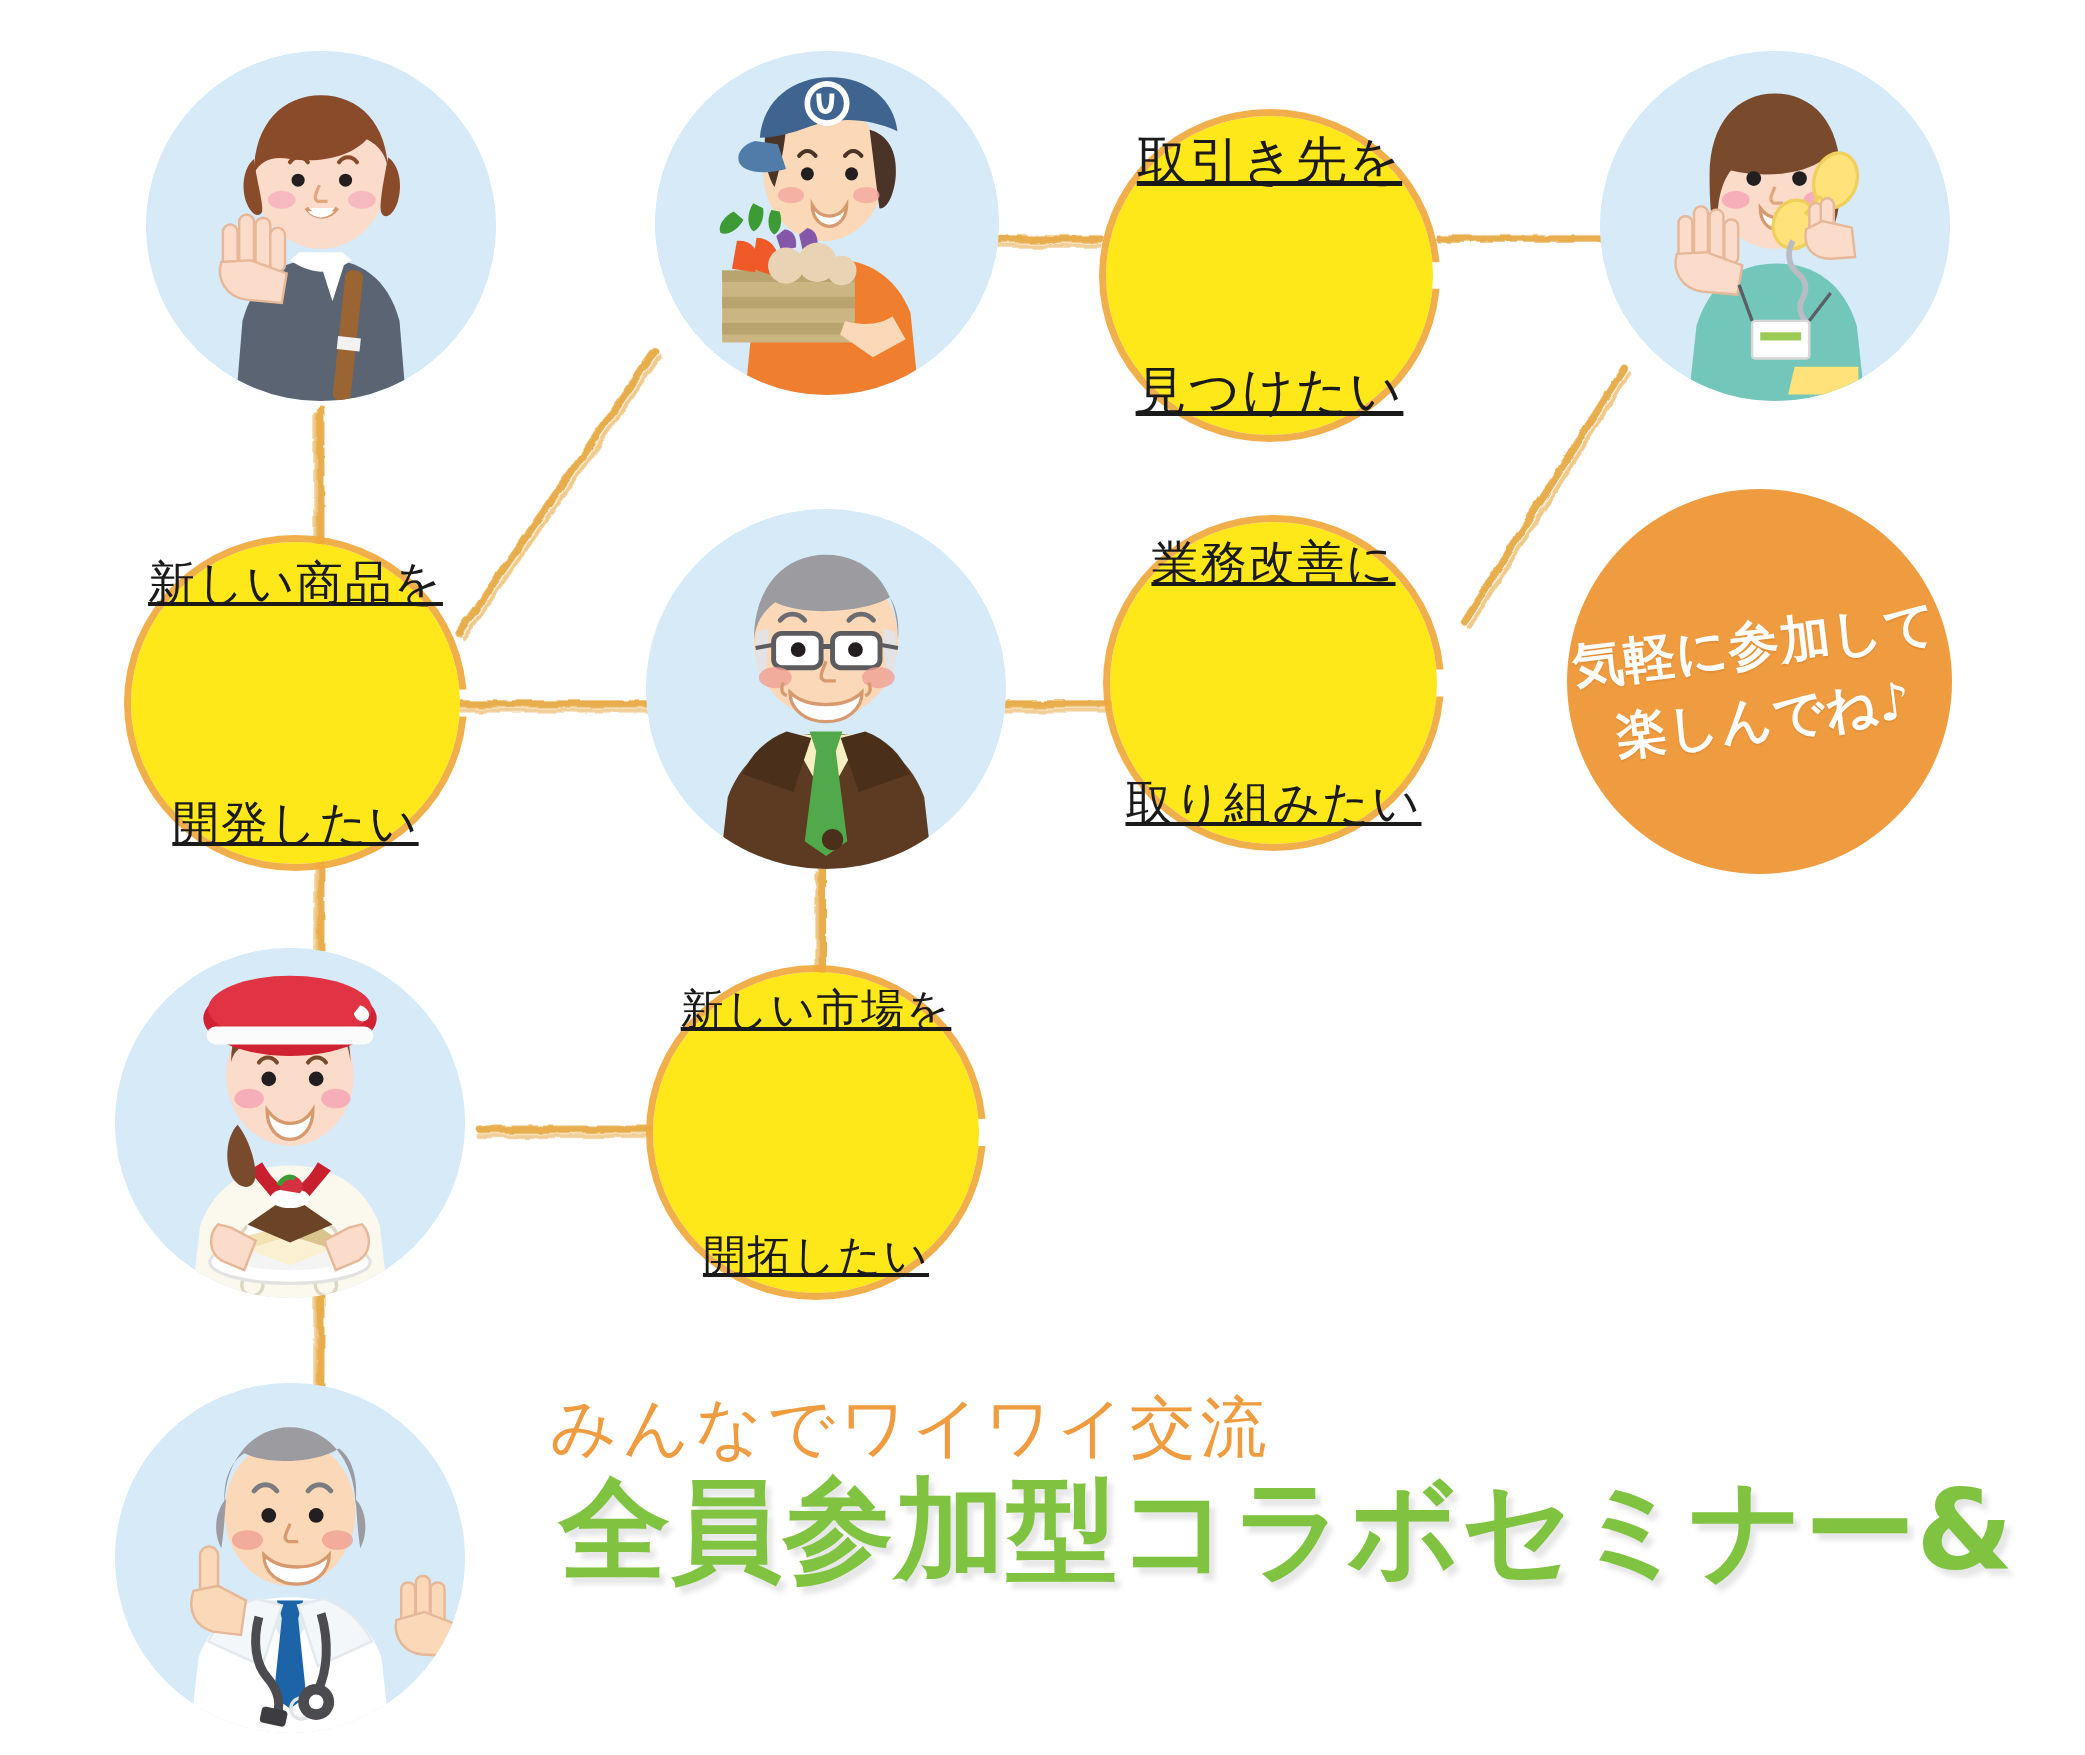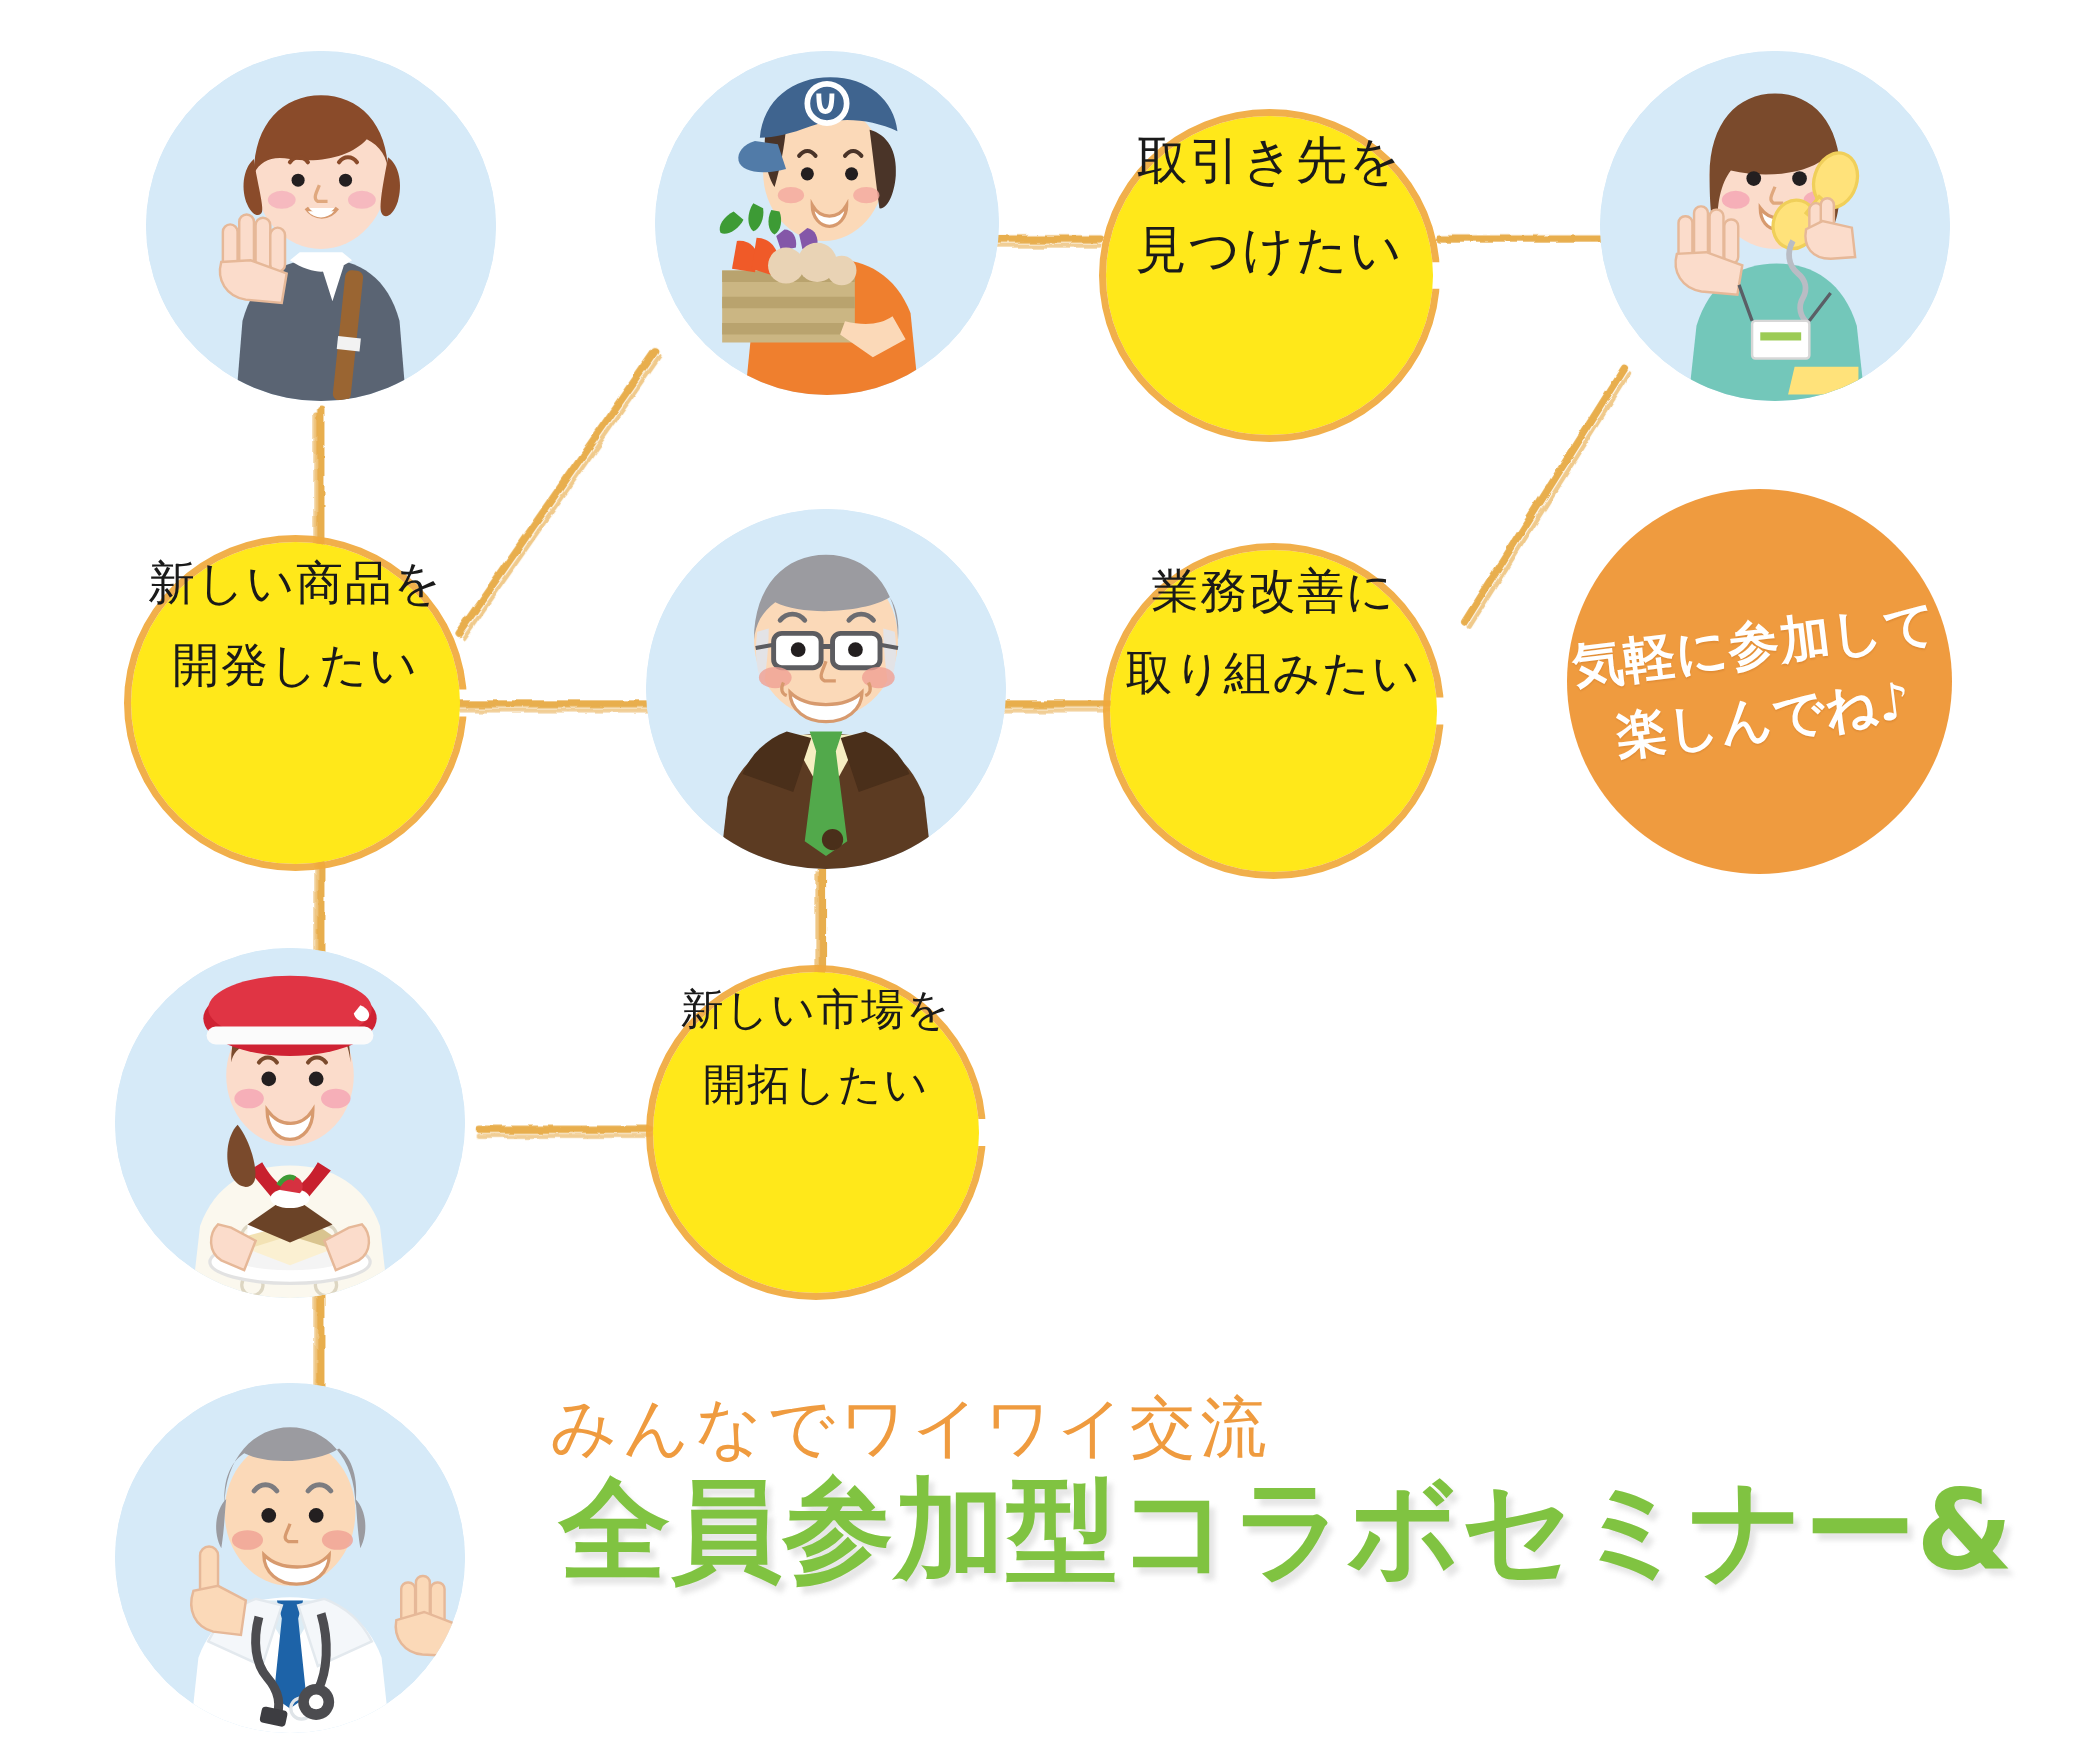--- a/index.html
+++ b/index.html
@@ -19,26 +19,27 @@
     position:absolute; border-radius:50%;
     background:#d6eaf8; overflow:hidden;
   }
   .avatar svg { display:block; width:100%; height:100%; }
 
   
   .ycircle {
     position:absolute; border-radius:50%;
     background:#ffe81a;
     display:flex; flex-direction:column;
-    align-items:center; justify-content:flex-start;
+    align-items:center; justify-content:space-between;
     color:#1a1a1a;
     font-family:"DejaVu Sans","Liberation Sans",sans-serif;
     line-height:1.75;
     text-align:center;
     letter-spacing:1.6px;
+    text-decoration:underline;
   }
   .ycircle::before {
     content:""; position:absolute; inset:-7.4px;
     border-radius:50%;
     border:7.4px solid #f0a83c;
     opacity:.92;
     clip-path: polygon(0 0,100% 0,100% 46%,96% 46%,96% 54%,100% 54%,100% 100%,0 100%);
   }
   .ycircle span { position:relative; z-index:2; display:block; white-space:nowrap; }
 
@@ -377,21 +378,21 @@
   <div class="ycircle" style="left:1106px;top:116px;width:327px;height:319px;font-size:51px;">
     <span>取引き先を</span>
     <span>見つけたい</span>
   </div>
 
   <div class="ycircle" style="left:131px;top:542px;width:329px;height:322px;font-size:47px;">
     <span>新しい商品を</span>
     <span>開発したい</span>
   </div>
 
-  <div class="ycircle" style="left:1110px;top:550px;width:327px;height:322px;font-size:47px;">
+  <div class="ycircle" style="left:1110px;top:522px;width:327px;height:322px;font-size:47px;">
     <span>業務改善に</span>
     <span>取り組みたい</span>
   </div>
 
   <div class="ycircle" style="left:653px;top:972px;width:326px;height:321px;font-size:43px;">
     <span>新しい市場を</span>
     <span>開拓したい</span>
   </div>
 
   <div class="ocircle" style="left:1567px;top:489px;width:385px;height:385px;">

